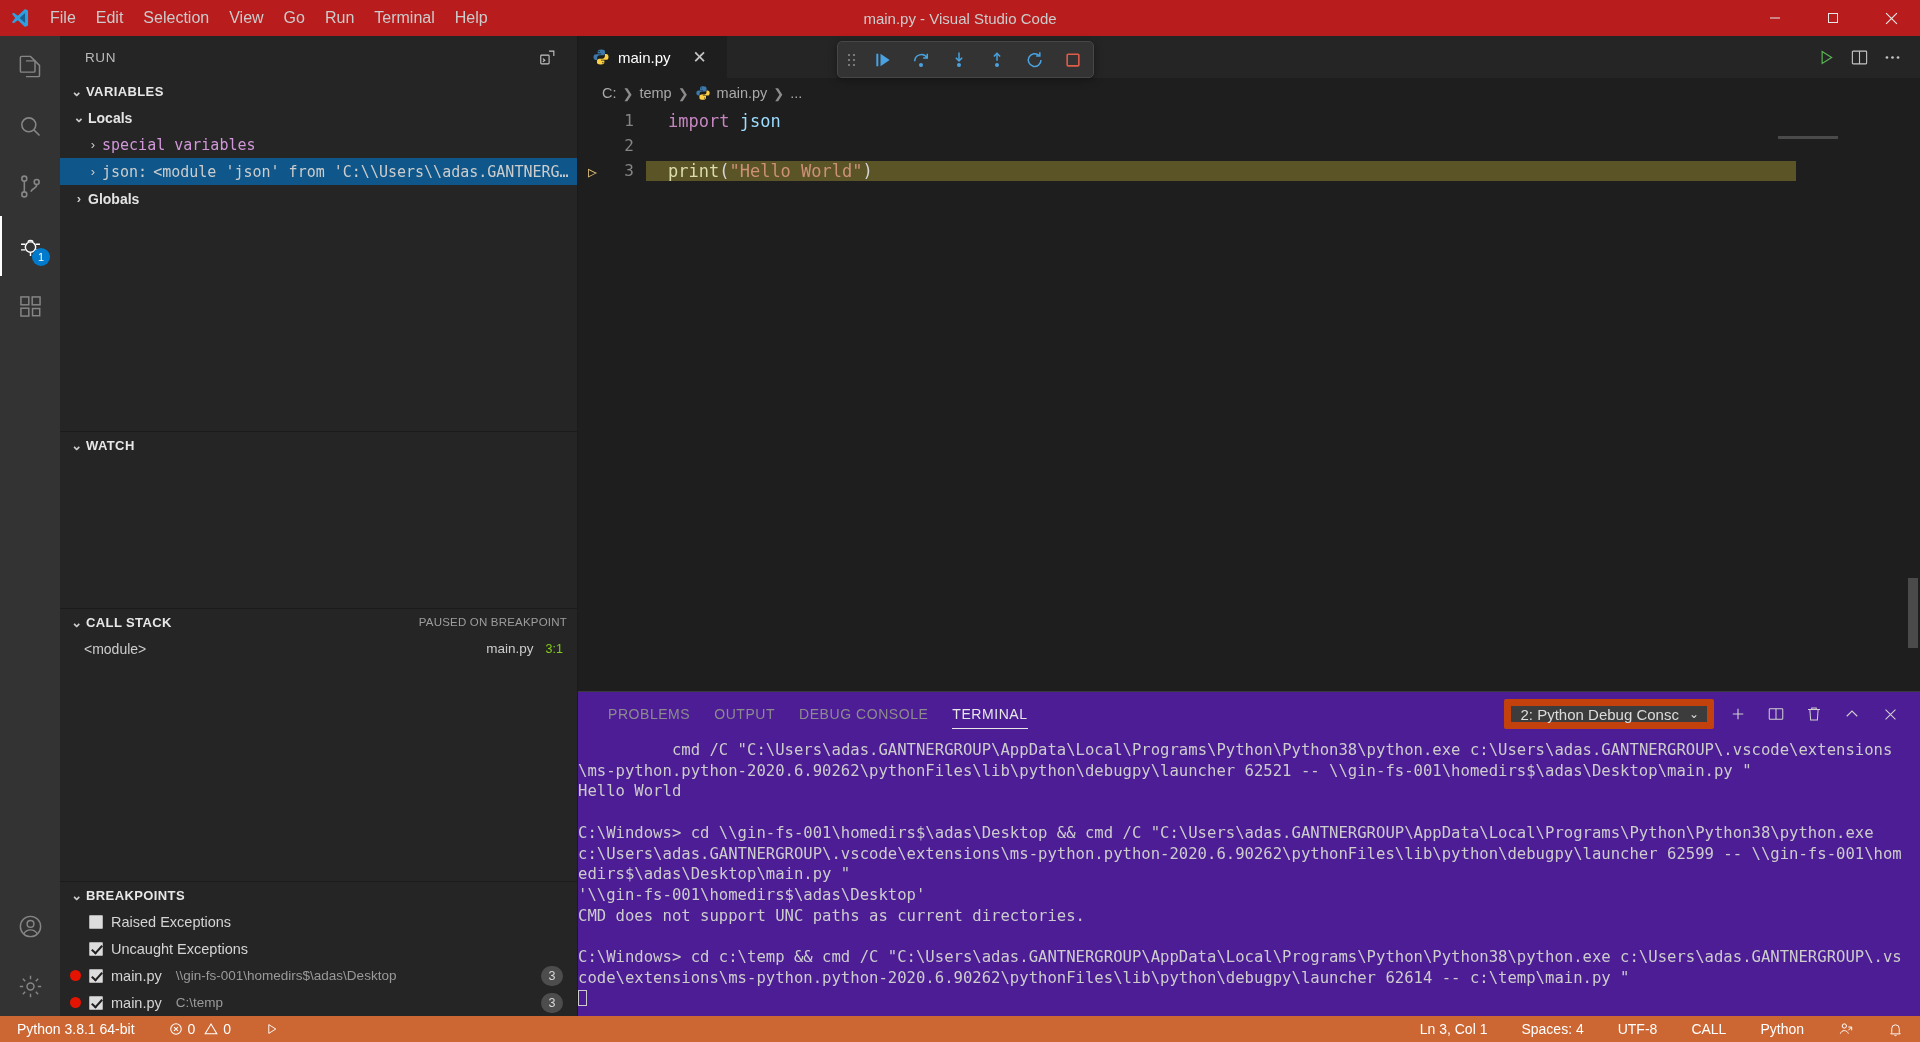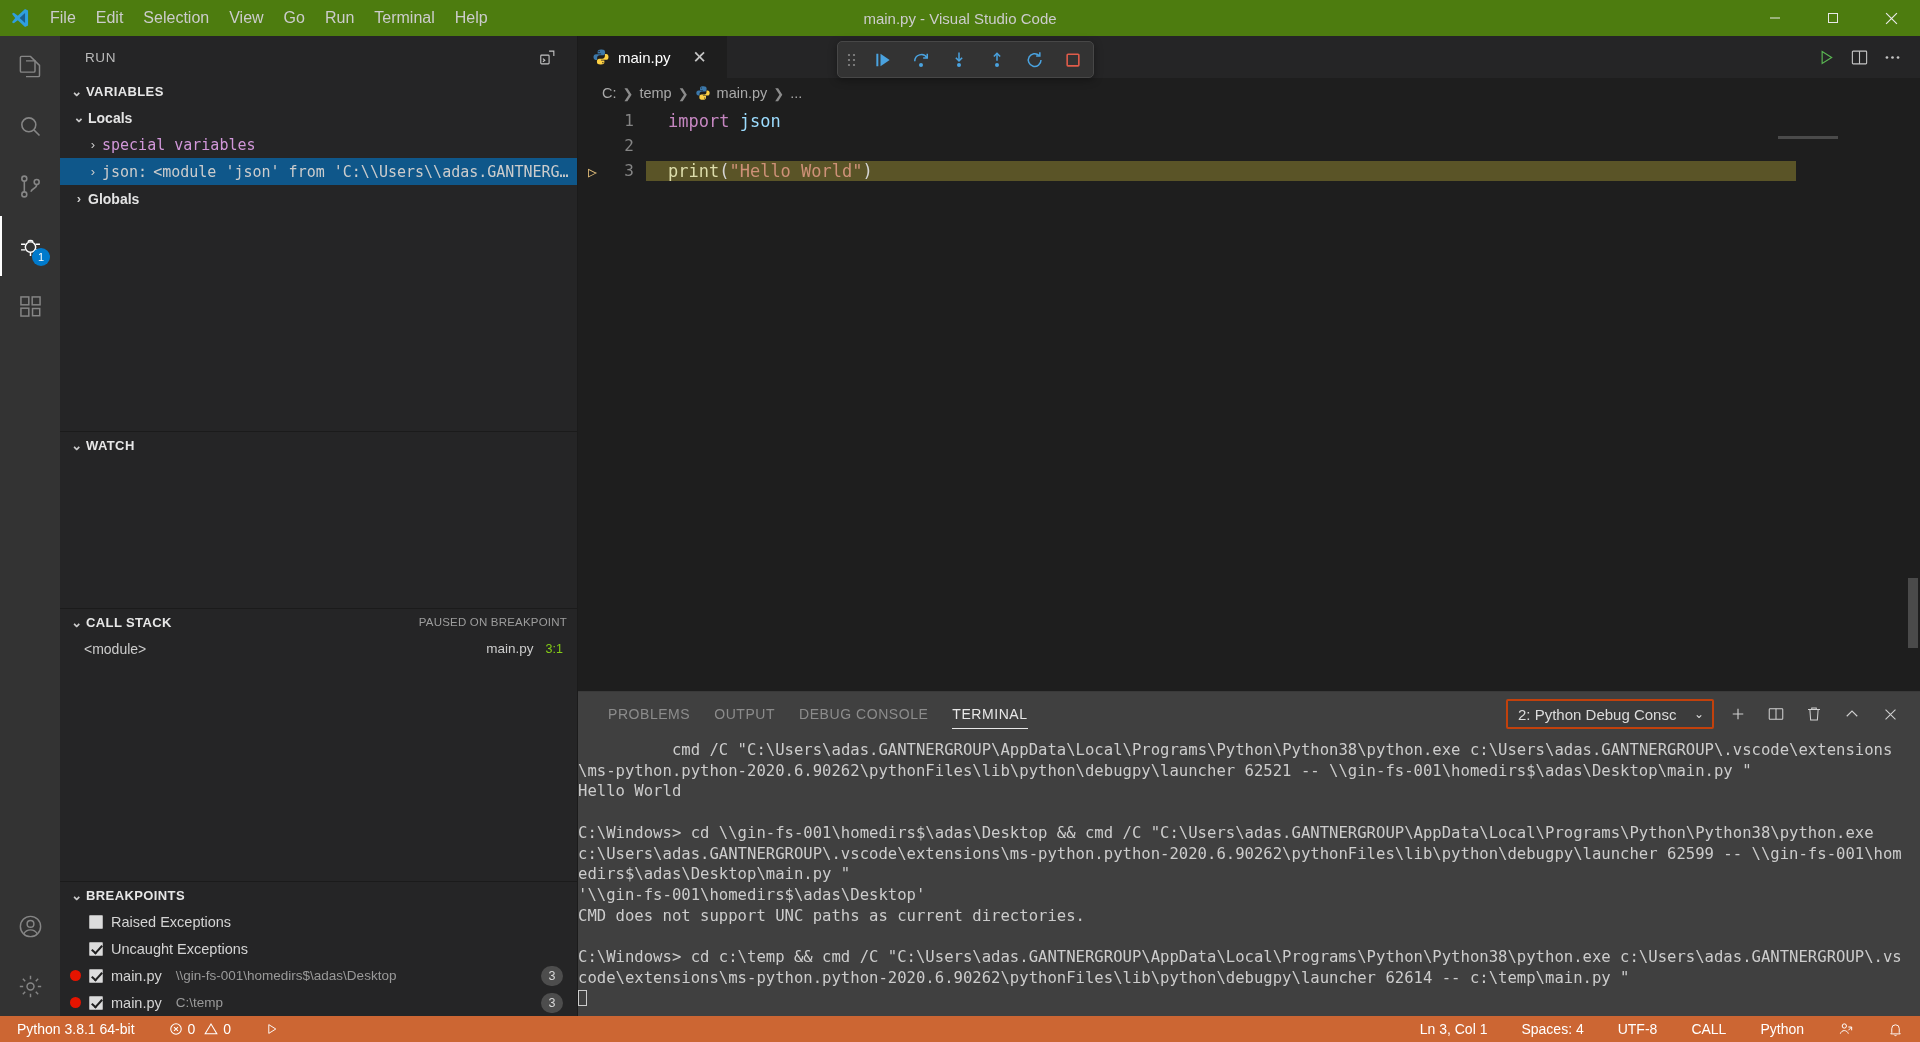--- a/index.html
+++ b/index.html
@@ -7,21 +7,21 @@
     width: 1920px; height: 1042px;
     background: #1e1e1e;
     font-family: "Liberation Sans", sans-serif;
     overflow: hidden;
     color: #cccccc;
   }
   .app { width: 1920px; height: 1042px; display: flex; flex-direction: column; position: relative; }
 
   
   .titlebar {
-    height: 36px; background: #4d7c0f; display: flex; align-items: center;
+    height: 36px; background: #b91c1c; display: flex; align-items: center;
     flex: 0 0 36px; position: relative;
   }
   .vscode-logo { width: 40px; height: 36px; display: flex; align-items: center; justify-content: center; }
   .menu { display: flex; align-items: center; height: 36px; }
   .menu-item {
     padding: 0 10px; height: 36px; line-height: 36px; font-size: 16px;
     color: #cccccc; cursor: default; white-space: nowrap;
   }
   .title-center {
     position: absolute; left: 0; right: 0; text-align: center;
@@ -176,34 +176,34 @@
   .debug-toolbar {
     position: absolute; top: 41px; left: 837px; height: 37px; width: 257px;
     background: #333333; border: 1px solid #474747; border-radius: 5px;
     display: flex; align-items: center; box-shadow: 0 2px 8px rgba(0,0,0,.36);
     z-index: 40;
   }
   .dt-grip { width: 26px; display: flex; align-items: center; justify-content: center; color: #8a8a8a; }
   .dt-btn { width: 38px; height: 37px; display: flex; align-items: center; justify-content: center; }
 
   
-  .panel { height: 325px; flex: 0 0 325px; background: #404040; display: flex; flex-direction: column;
+  .panel { height: 325px; flex: 0 0 325px; background: #4c1d95; display: flex; flex-direction: column;
            border-top: 1px solid #3a3a3a; }
   .panel-tabs { height: 44px; display: flex; align-items: center; padding-left: 18px; }
   .panel-tab {
     padding: 0 12px; height: 44px; display: flex; align-items: center; font-size: 14px;
     letter-spacing: .55px; color: #8c8c8c; text-transform: uppercase; position: relative;
   }
   .panel-tab.active { color: #e7e7e7; }
   .panel-tab.active::after {
     content: ""; position: absolute; left: 12px; right: 12px; bottom: 7px; height: 1px; background: #e7e7e7;
   }
   .panel-actions { margin-left: auto; display: flex; align-items: center; gap: 10px; padding-right: 16px; }
   .term-select {
-    height: 30px; min-width: 208px; background: #3c3c3c; border: 2px solid #c2410c;
+    height: 30px; min-width: 208px; background: #3c3c3c; border: 7px solid #c2410c;
     display: flex; align-items: center; justify-content: space-between; padding: 0 8px 0 10px;
     font-size: 15px; color: #dcdcdc; border-radius: 2px;
   }
   .panel-ibtn { width: 28px; height: 28px; display: flex; align-items: center; justify-content: center; color: #cfcfcf; }
 
   .terminal {
     flex: 1; padding: 4px 10px 0 0; overflow: hidden; color: #cccccc;
     font-family: "DejaVu Sans Mono", monospace; font-size: 15.6px; line-height: 20.7px;
     white-space: pre-wrap; word-break: break-all; padding-left: 0;
   }

